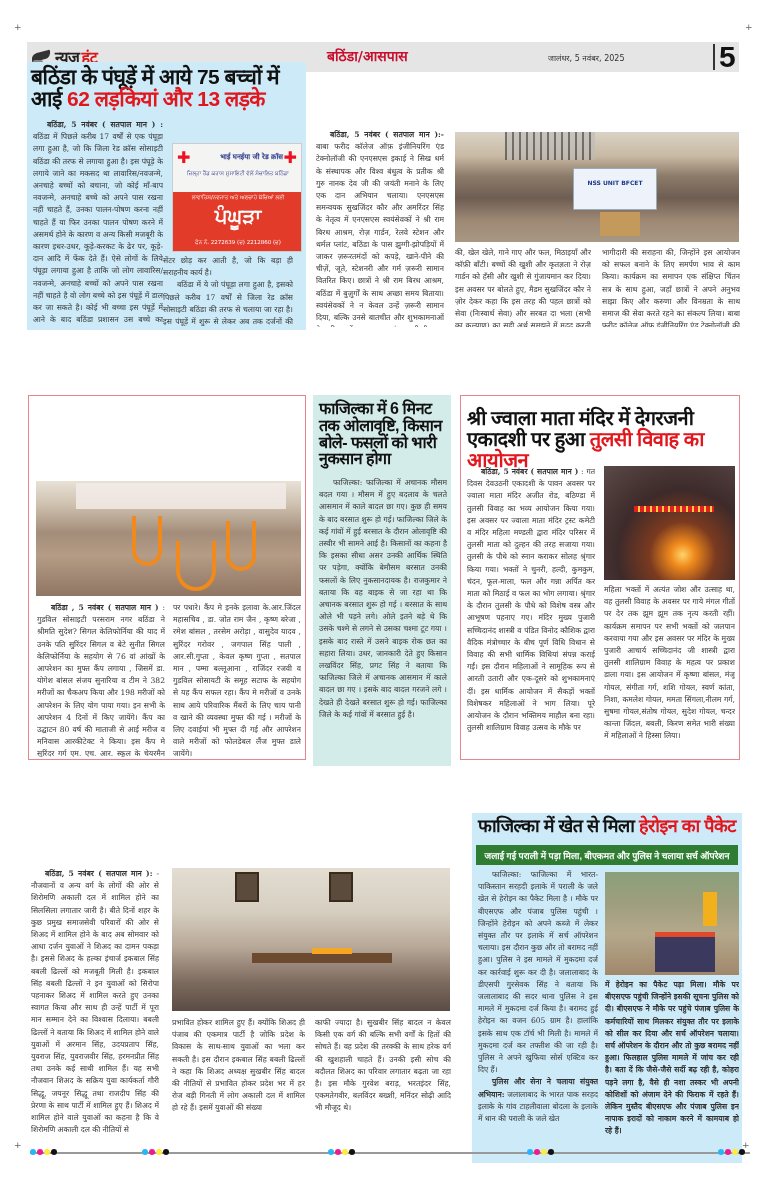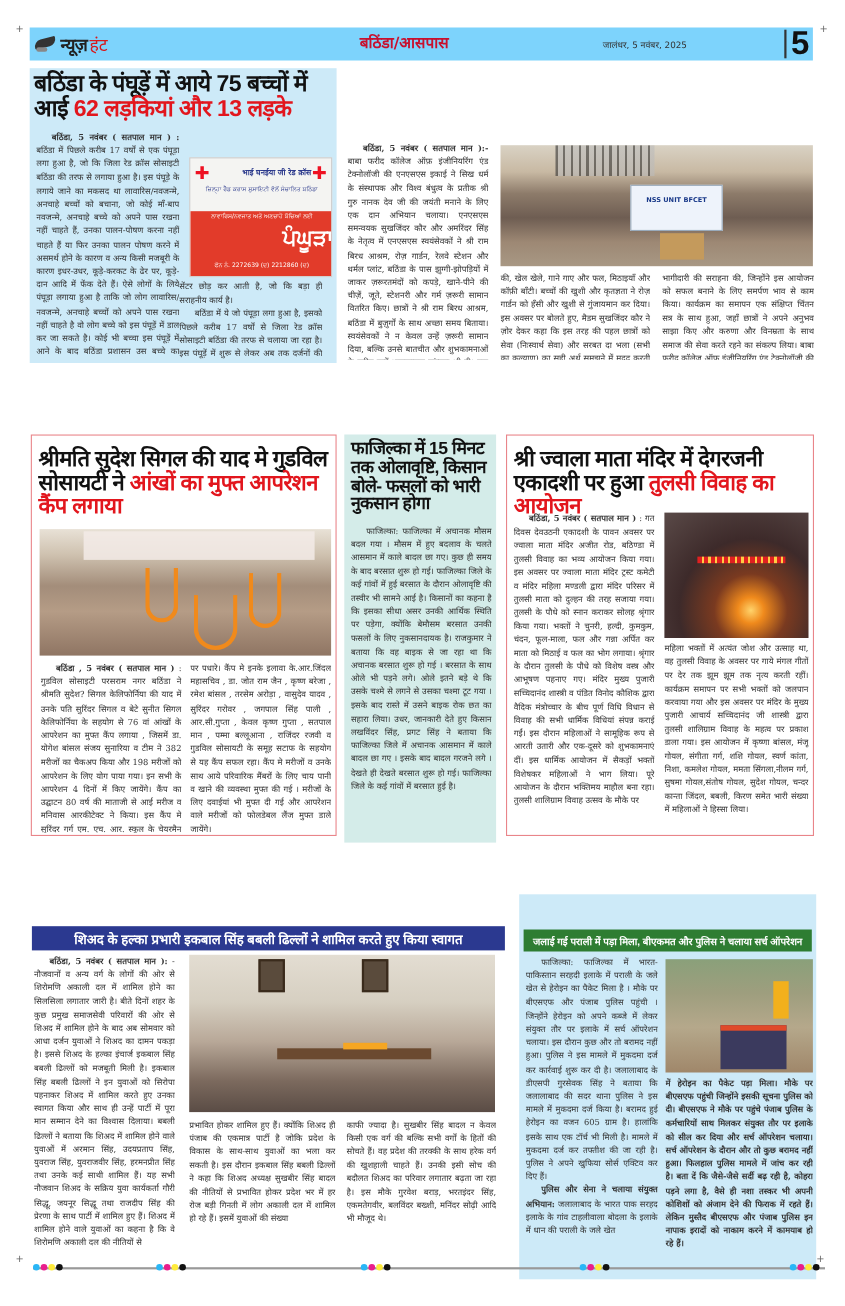--- a/index.html
+++ b/index.html
@@ -1,27 +1,27 @@
 <!DOCTYPE html>
 <html><head>
 <meta charset="utf-8">
 <style>
 *{box-sizing:border-box;margin:0;padding:0;}
 html,body{width:768px;height:1187px;background:#fff;overflow:hidden;}
 body{position:relative;font-family:"DejaVu Serif",serif;color:#222;}
 .abs{position:absolute;}
 .reg{position:absolute;font-size:9px;color:#666;font-family:"DejaVu Sans",sans-serif;}
 
-.masthead{left:27px;top:25px;width:712px;height:30px;background:#7dd3fc;}
+.masthead{left:27px;top:42px;width:712px;height:30px;background:#e5e5e5;}
 .logo{left:4px;top:2px;height:26px;display:flex;align-items:center;gap:2px;}
 .logo-bird{width:22px;height:18px;position:relative;}
 .logo-bird:before{content:"";position:absolute;left:0;top:4px;width:20px;height:8px;background:#333;border-radius:10px 2px 10px 2px;transform:rotate(-15deg);}
 .logo-bird:after{content:"";position:absolute;left:2px;top:12px;width:10px;height:4px;background:#888;border-radius:2px;}
 .logo-news{font-family:"DejaVu Sans",sans-serif;font-weight:bold;font-size:16px;color:#222;letter-spacing:-0.5px;}
-.logo-hunt{font-family:"DejaVu Sans",sans-serif;font-weight:normal;font-size:16px;color:#d7191c;}
+.logo-hunt{font-family:"DejaVu Sans",sans-serif;font-weight:bold;font-size:16px;color:#d7191c;}
 .section{left:300px;top:4px;font-family:"DejaVu Sans",sans-serif;font-weight:bold;font-size:14px;color:#c8102e;}
 .dateline{left:521px;top:10px;font-family:"DejaVu Sans",sans-serif;font-size:8px;color:#333;}
 .pagedivider{left:686px;top:2px;width:2px;height:26px;background:#333;}
 .pageno{left:692px;top:-2px;font-family:"Liberation Sans",sans-serif;font-weight:bold;font-size:30px;color:#111;}
 
 .box-blue{background:#cdeaf8;}
 .box-teal{background:#d4ece9;}
 .box-red{border:1.5px solid #e9858a;background:#fff;}
 .headline{font-family:"Liberation Sans",sans-serif;font-weight:bold;color:#111;line-height:1.05;letter-spacing:-0.5px;}
 .hl-red{color:#e2161d;}
@@ -61,21 +61,21 @@
     <span>बठिंडा में पिछले करीब 17 वर्षों से एक पंघूड़ा लगा हुआ है, जो कि जिला रेड क्रॉस सोसाइटी बठिंडा की तरफ से लगाया हुआ है। इस पंघूड़े के लगाये जाने का मकसद था लावारिस/नवजन्मे, अनचाहे बच्चों को बचाना, जो कोई माँ-बाप नवजन्मे, अनचाहे बच्चे को अपने पास रखना नहीं चाहते हैं, उनका पालन-पोषण करना नहीं चाहते हैं या फिर उनका पालन पोषण करने में असमर्थ होने के कारण व अन्य किसी मजबूरी के कारण इधर-उधर, कूड़े-करकट के ढेर पर, कूड़े-दान आदि में फेंक देते हैं। ऐसे लोगों के लिये पंघूड़ा लगाया हुआ है ताकि जो लोग लावारिस/नवजन्मे, अनचाहे बच्चों को अपने पास रखना नहीं चाहते है वो लोग बच्चे को इस पंघूड़ें में डाल कर जा सकते है। कोई भी बच्चा इस पंघूड़ें में आने के बाद बठिंडा प्रशासन उस बच्चे का अपनी देख-रेख में पूरी तरह से मेडिकल करवाती है और फिर उस बच्चे को अपनी देख-रेख में अडॉप्शन</span>
   </div>
 
   <div class="abs photo" style="left:145px;top:81px;width:130px;height:109px;background:#f4f4f2;border:1px solid #ccc;">
     <div class="abs" style="left:4px;top:4px;color:#e12;font-size:16px;font-weight:bold;font-family:'DejaVu Sans',sans-serif;">✚</div>
     <div class="abs" style="right:4px;top:4px;color:#e12;font-size:16px;font-weight:bold;font-family:'DejaVu Sans',sans-serif;">✚</div>
     <div class="abs" style="left:20px;top:8px;width:90px;font-size:7px;color:#2c3a8c;text-align:right;font-family:'DejaVu Sans',sans-serif;font-weight:bold;">भाई घनईया जी रेड क्रॉस</div>
     <div class="abs" style="left:8px;top:26px;width:114px;font-size:5.5px;color:#2c3a8c;text-align:center;font-family:'DejaVu Sans',sans-serif;">ਜ਼ਿਲ੍ਹਾ ਰੈੱਡ ਕਰਾਸ ਸੁਸਾਇਟੀ ਵੱਲੋਂ ਸੰਚਾਲਿਤ ਬਠਿੰਡਾ</div>
     <div class="abs" style="left:0;top:48px;width:130px;height:61px;background:#e23b2a;">
       <div class="abs" style="left:2px;top:2px;width:126px;font-size:5.5px;color:#fff;text-align:center;font-family:'DejaVu Sans',sans-serif;">ਲਾਵਾਰਿਸ/ਨਵਜਾਤ ਅਤੇ ਅਣਚਾਹੇ ਬੱਚਿਆਂ ਲਈ</div>
-      <div class="abs" style="left:0;top:12px;width:130px;font-size:20px;color:#fff;text-align:center;font-weight:bold;font-family:'DejaVu Sans',sans-serif;margin-left:42px;">ਪੰਘੂੜਾ</div>
+      <div class="abs" style="left:0;top:12px;width:130px;font-size:20px;color:#fff;text-align:center;font-weight:bold;font-family:'DejaVu Sans',sans-serif;">ਪੰਘੂੜਾ</div>
       <div class="abs" style="left:2px;top:47px;width:126px;font-size:5.5px;color:#fff;text-align:center;font-family:'DejaVu Sans',sans-serif;">ਫੋਨ ਨੰ. 2272639 (ਦ) 2212860 (ਦ)</div>
     </div>
   </div>
   <div class="abs body-text" style="left:136px;top:193px;width:130px;height:72px;">
     <span>सेंटर छोड़ कर आती है, जो कि बड़ा ही सराहनीय कार्य है।</span><br>
     <span class="indent"></span><span>बठिंडा में ये जो पंघूड़ा लगा हुआ है, इसको पिछले करीब 17 वर्षों से जिला रेड क्रॉस सोसाइटी बठिंडा की तरफ से चलाया जा रहा है।इस पंघूड़ें में शुरू से लेकर अब तक दर्जनों की संख्या में बच्चे आ चुके है। जिसमें कुल 75 बच्चों में 62 लड़कियां और 13 लड़के आये है। जिनको कि पंजाब के अलग-अलग अडॉप्शन सेंटरों में भेजा जा चुका है।</span>
   </div>
 </article>
 
 <article class="abs" style="left:312px;top:62px;width:430px;height:268px;">
@@ -93,40 +93,37 @@
   </div>
   <div class="abs body-text" style="left:143px;top:185px;width:136px;height:80px;">
     <span>की, खेल खेले, गाने गाए और फल, मिठाइयाँ और कॉफ़ी बाँटी। बच्चों की खुशी और कृतज्ञता ने रोज़ गार्डन को हँसी और खुशी से गुंजायमान कर दिया। इस अवसर पर बोलते हुए, मैडम सुखजिंदर कौर ने ज़ोर देकर कहा कि इस तरह की पहल छात्रों को सेवा (निःस्वार्थ सेवा) और सरबत दा भला (सभी का कल्याण) का सही अर्थ समझने में मदद करती है, जो गुरु नानक देव जी की मुख्य शिक्षाएँ हैं। उन्होंने 50 से अधिक एनएसएस स्वयंसेवकों की उत्साहपूर्ण</span>
   </div>
   <div class="abs body-text" style="left:290px;top:185px;width:138px;height:80px;">
     <span>भागीदारी की सराहना की, जिन्होंने इस आयोजन को सफल बनाने के लिए समर्पण भाव से काम किया। कार्यक्रम का समापन एक संक्षिप्त चिंतन सत्र के साथ हुआ, जहाँ छात्रों ने अपने अनुभव साझा किए और करुणा और विनम्रता के साथ समाज की सेवा करते रहने का संकल्प लिया। बाबा फरीद कॉलेज ऑफ़ इंजीनियरिंग एंड टेक्नोलॉजी की प्राचार्या डॉ. ज्योति बंसल और प्रबंधन ने एनएसएस टीम को उनके नेक प्रयासों के लिए बधाई दी।</span>
   </div>
 </article>
 
 <article class="abs box-red" style="left:28px;top:395px;width:278px;height:365px;">
-  <h2 class="abs headline" style="left:6px;top:12px;width:268px;font-size:20px;">
-    <span>श्रीमति सुदेश सिगल की याद मे गुडविल सोसायटी ने </span><span class="hl-red">आंखों का मुफ्त आपरेशन कैंप लगाया</span>
-  </h2>
   <div class="abs photo" style="left:7px;top:85px;width:265px;height:115px;background:linear-gradient(180deg,#e8e1d6 0%,#cfc2b0 20%,#a38d7a 45%,#b59c86 65%,#8f7563 100%);">
     <div class="abs" style="left:40px;top:2px;width:210px;height:26px;background:#f3ebe8;opacity:.85;"></div>
     <div class="abs" style="left:96px;top:35px;width:30px;height:50px;border:4px solid #f08a1c;border-radius:0 0 15px 15px;border-top:none;"></div>
     <div class="abs" style="left:190px;top:40px;width:30px;height:50px;border:4px solid #f08a1c;border-radius:0 0 15px 15px;border-top:none;"></div>
     <div class="abs" style="left:140px;top:60px;width:40px;height:50px;border:4px solid #f08a1c;border-radius:0 0 20px 20px;border-top:none;"></div>
   </div>
   <div class="abs body-text" style="left:8px;top:206px;width:128px;height:155px;">
     <span class="indent"></span><span class="byline">बठिंडा , 5 नवंबर ( सतपाल मान )</span>
     <span>: गुडविल सोसाइटी परसराम नगर बठिंडा ने श्रीमति सुदेश? सिगल केलिफोर्निया की याद में उनके पति सुरिंदर सिगल व बेटे सुनीत सिगल केलिफोर्निया के सहयोग से 76 वां आंखों के आपरेशन का मुफ्त कैंप लगाया , जिसमें डा. योगेश बांसल संजय सुनारिया व टीम ने 382 मरीजों का चैकअप किया और 198 मरीजों को आपरेशन के लिए योग पाया गया। इन सभी के आपरेशन 4 दिनों में किए जायेंगे। कैंप का उद्घाटन 80 वर्ष की माताजी से आई मरीज व मनिवास आरकीटेक्ट ने किया। इस कैंप मे सुरिंदर गर्ग एम. एच. आर. स्कूल के चेयरमैन विशेष मेहमान के तौर</span>
   </div>
   <div class="abs body-text" style="left:144px;top:206px;width:128px;height:155px;">
     <span>पर पधारे। कैंप मे इनके इलावा के.आर.जिंदल महासचिव , डा. जोत राम जैन , कृष्ण बरेजा , रमेश बांसल , तरसेम अरोड़ा , वासुदेव यादव , सुरिंदर गरोवर , जगपाल सिंह पाली , आर.सी.गुप्ता , केवल कृष्ण गुप्ता , सतपाल मान , पम्मा बल्लूआना , राजिंदर रजवी व गुडविल सोसायटी के समूह सटाफ के सहयोग से यह कैंप सफल रहा। कैंप मे मरीजों व उनके साथ आये परिवारिक मैंबरों के लिए चाय पानी व खाने की व्यवस्था मुफ्त की गई । मरीजों के लिए दवाईयां भी मुफ्त दी गई और आपरेशन वाले मरीजों को फोलडेबल लैंज मुफ्त डाले जायेंगे।</span>
   </div>
 </article>
 
 <article class="abs box-teal" style="left:313px;top:395px;width:138px;height:371px;">
-  <h2 class="abs headline" style="left:6px;top:6px;width:128px;font-size:16px;">फाजिल्का में 15 मिनट तक ओलावृष्टि, किसान बोले- फसलों को भारी नुकसान होगा</h2>
+  <h2 class="abs headline" style="left:6px;top:6px;width:128px;font-size:16px;">फाजिल्का में 6 मिनट तक ओलावृष्टि, किसान बोले- फसलों को भारी नुकसान होगा</h2>
   <div class="abs body-text" style="left:6px;top:82px;width:128px;height:285px;">
     <span class="indent"></span><span>फाजिल्का: फाजिल्का में अचानक मौसम बदल गया । मौसम में हुए बदलाव के चलते आसमान में काले बादल छा गए। कुछ ही समय के बाद बरसात शुरू हो गई। फाजिल्का जिले के कई गांवों में हुई बरसात के दौरान ओलावृष्टि की तस्वीर भी सामने आई है। किसानों का कहना है कि इसका सीधा असर उनकी आर्थिक स्थिति पर पड़ेगा, क्योंकि बेमौसम बरसात उनकी फसलों के लिए नुकसानदायक है। राजकुमार ने बताया कि वह बाइक से जा रहा था कि अचानक बरसात शुरू हो गई । बरसात के साथ ओले भी पड़ने लगे। ओले इतने बड़े थे कि उसके चश्मे से लगने से उसका चश्मा टूट गया । इसके बाद रास्ते में उसने बाइक रोक छत का सहारा लिया। उधर, जानकारी देते हुए किसान लखविंदर सिंह, प्रगट सिंह ने बताया कि फाजिल्का जिले में अचानक आसमान में काले बादल छा गए । इसके बाद बादल गरजने लगे । देखते ही देखते बरसात शुरू हो गई। फाजिल्का जिले के कई गांवों में बरसात हुई है।</span>
   </div>
 </article>
 
 <article class="abs box-red" style="left:460px;top:395px;width:280px;height:365px;">
   <h2 class="abs headline" style="left:6px;top:12px;width:270px;font-size:20px;">
     <span>श्री ज्वाला माता मंदिर में देगरजनी एकादशी पर हुआ </span><span class="hl-red">तुलसी विवाह का आयोजन</span>
   </h2>
   <div class="abs body-text" style="left:6px;top:70px;width:128px;height:290px;">
@@ -135,40 +132,42 @@
   </div>
   <div class="abs photo" style="left:143px;top:70px;width:131px;height:114px;background:radial-gradient(circle at 60% 78%,#ffd36b 0%,#f08a1c 10%,#7a3a20 28%,#3d2a2a 55%,#5a4a48 100%);">
     <div class="abs" style="left:30px;top:40px;width:80px;height:6px;background:repeating-linear-gradient(90deg,#e02020 0 4px,#ffcc44 4px 6px);"></div>
   </div>
   <div class="abs body-text" style="left:143px;top:188px;width:131px;height:172px;">
     <span>महिला भक्तों में अत्यंत जोश और उत्साह था, वह तुलसी विवाह के अवसर पर गाये मंगल गीतों पर देर तक झूम झूम तक नृत्य करती रहीं। कार्यक्रम समापन पर सभी भक्तों को जलपान करवाया गया और इस अवसर पर मंदिर के मुख्य पुजारी आचार्य सच्चिदानंद जी शास्त्री द्वारा तुलसी शालिग्राम विवाह के महत्व पर प्रकाश डाला गया। इस आयोजन में कृष्णा बांसल, मंजू गोयल, संगीता गर्ग, शशि गोयल, स्वर्ण कांता, निशा, कमलेश गोयल, ममता सिंगला,नीलम गर्ग, सुषमा गोयल,संतोष गोयल, सुदेश गोयल, चन्दर कान्ता जिंदल, बबली, किरण समेत भारी संख्या में महिलाओं ने हिस्सा लिया।</span>
   </div>
 </article>
 
 <article class="abs" style="left:27px;top:812px;width:440px;height:350px;">
-  <div class="abs subbar" style="left:2px;top:30px;width:430px;height:22px;background:#2b3990;font-size:12px;">शिअद के हल्का प्रभारी इकबाल सिंह बबली ढिल्लों ने शामिल करते हुए किया स्वागत</div>
   <div class="abs body-text" style="left:4px;top:56px;width:128px;height:290px;">
     <span class="indent"></span><span class="byline">बठिंडा, 5 नवंबर ( सतपाल मान ):</span>
     <span>- नौजवानों व अन्य वर्ग के लोगों की ओर से शिरोमणि अकाली दल में शामिल होने का सिलसिला लगातार जारी है। बीते दिनों शहर के कुछ प्रमुख समाजसेवी परिवारों की ओर से शिअद में शामिल होने के बाद अब सोमवार को आधा दर्जन युवाओं ने शिअद का दामन पकड़ा है। इससे शिअद के हल्का इंचार्ज इकबाल सिंह बबली ढिल्लों को मजबूती मिली है। इकबाल सिंह बबली ढिल्लों ने इन युवाओं को सिरोपा पहनाकर शिअद में शामिल करते हुए उनका स्वागत किया और साथ ही उन्हें पार्टी में पूरा मान सम्मान देने का विश्वास दिलाया। बबली ढिल्लों ने बताया कि शिअद में शामिल होने वाले युवाओं में अरमान सिंह, उदयप्रताप सिंह, युवराज सिंह, युवराजवीर सिंह, हरमनप्रीत सिंह तथा उनके कई साथी शामिल हैं। यह सभी नौजवान शिअद के सक्रिय युवा कार्यकर्ता गौरी सिद्धू, जयनूर सिद्धू तथा राजदीप सिंह की प्रेरणा के साथ पार्टी में शामिल हुए हैं। शिअद में शामिल होने वाले युवाओं का कहना है कि वे शिरोमणि अकाली दल की नीतियों से</span>
   </div>
   <div class="abs photo" style="left:145px;top:56px;width:278px;height:143px;background:linear-gradient(180deg,#e3ddd2 0%,#d6cfc1 30%,#b8a898 55%,#7c6a5e 80%,#5a4c45 100%);">
     <div class="abs" style="left:63px;top:4px;width:24px;height:30px;background:#5a4b3c;border:2px solid #3a2b1c;"></div>
     <div class="abs" style="left:157px;top:4px;width:24px;height:30px;background:#5a4b3c;border:2px solid #3a2b1c;"></div>
     <div class="abs" style="left:80px;top:85px;width:140px;height:10px;background:#6b4a30;"></div>
     <div class="abs" style="left:140px;top:80px;width:40px;height:6px;background:#f5a623;"></div>
   </div>
   <div class="abs body-text" style="left:288px;top:205px;width:136px;height:140px;">
     <span>काफी ज्यादा है। सुखबीर सिंह बादल न केवल किसी एक वर्ग की बल्कि सभी वर्गों के हितों की सोचते हैं। वह प्रदेश की तरक्की के साथ हरेक वर्ग की खुशहाली चाहते हैं। उनकी इसी सोच की बदौलत शिअद का परिवार लगातार बढ़ता जा रहा है। इस मौके गुरवेश बराड़, भरतइंदर सिंह, एकमतेगवीर, बलविंदर बख्शी, मनिंदर सोढ़ी आदि भी मौजूद थे।</span>
   </div>
   <div class="abs body-text" style="left:145px;top:205px;width:133px;height:140px;">
     <span>प्रभावित होकर शामिल हुए हैं। क्योंकि शिअद ही पंजाब की एकमात्र पार्टी है जोकि प्रदेश के विकास के साथ-साथ युवाओं का भला कर सकती है। इस दौरान इकबाल सिंह बबली ढिल्लों ने कहा कि शिअद अध्यक्ष सुखबीर सिंह बादल की नीतियों से प्रभावित होकर प्रदेश भर में हर रोज बड़ी गिनती में लोग अकाली दल में शामिल हो रहे हैं। इसमें युवाओं की संख्या</span>
   </div>
 </article>
 
 <article class="abs box-blue" style="left:472px;top:813px;width:270px;height:350px;">
+  <h2 class="abs headline" style="left:6px;top:4px;width:262px;font-size:18px;white-space:nowrap;">
+    <span>फाजिल्का में खेत से मिला </span><span class="hl-red">हेरोइन का पैकेट</span>
+  </h2>
   <div class="abs subbar" style="left:4px;top:32px;width:262px;height:20px;background:#2e7d32;font-size:9px;">जलाई गई पराली में पड़ा मिला, बीएकमत और पुलिस ने चलाया सर्च ऑपरेशन</div>
   <div class="abs body-text" style="left:6px;top:56px;width:120px;height:290px;">
     <span class="indent"></span><span>फाजिल्का: फाजिल्का में भारत-पाकिस्तान सरहदी इलाके में पराली के जले खेत से हेरोइन का पैकेट मिला है । मौके पर बीएसएफ और पंजाब पुलिस पहुंची । जिन्होंने हेरोइन को अपने कब्जे में लेकर संयुक्त तौर पर इलाके में सर्च ऑपरेशन चलाया। इस दौरान कुछ और तो बरामद नहीं हुआ। पुलिस ने इस मामले में मुकदमा दर्ज कर कार्रवाई शुरू कर दी है। जलालाबाद के डीएसपी गुरसेवक सिंह ने बताया कि जलालाबाद की सदर थाना पुलिस ने इस मामले में मुकदमा दर्ज किया है। बरामद हुई हेरोइन का वजन 605 ग्राम है। हालांकि इसके साथ एक टॉर्च भी मिली है। मामले में मुकदमा दर्ज कर तफ्तीश की जा रही है। पुलिस ने अपने खुफिया सोर्स एक्टिव कर दिए हैं।</span><br>
     <span class="indent"></span><b>पुलिस और सेना ने चलाया संयुक्त अभियान:</b><span> जलालाबाद के भारत पाक सरहद इलाके के गांव टाहलीवाला बोदला के इलाके में धान की पराली के जले खेत</span>
   </div>
   <div class="abs photo" style="left:133px;top:59px;width:134px;height:103px;background:linear-gradient(180deg,#8aa07a 0%,#9e9e7e 30%,#b5a88b 60%,#a0876a 100%);">
     <div class="abs" style="left:50px;top:60px;width:60px;height:40px;background:#3b3a5e;border-top:5px solid #e04a2a;"></div>
     <div class="abs" style="left:98px;top:20px;width:14px;height:34px;background:#f2b01c;"></div>
   </div>
   <div class="abs body-text" style="left:133px;top:166px;width:134px;height:180px;font-weight:bold;">

